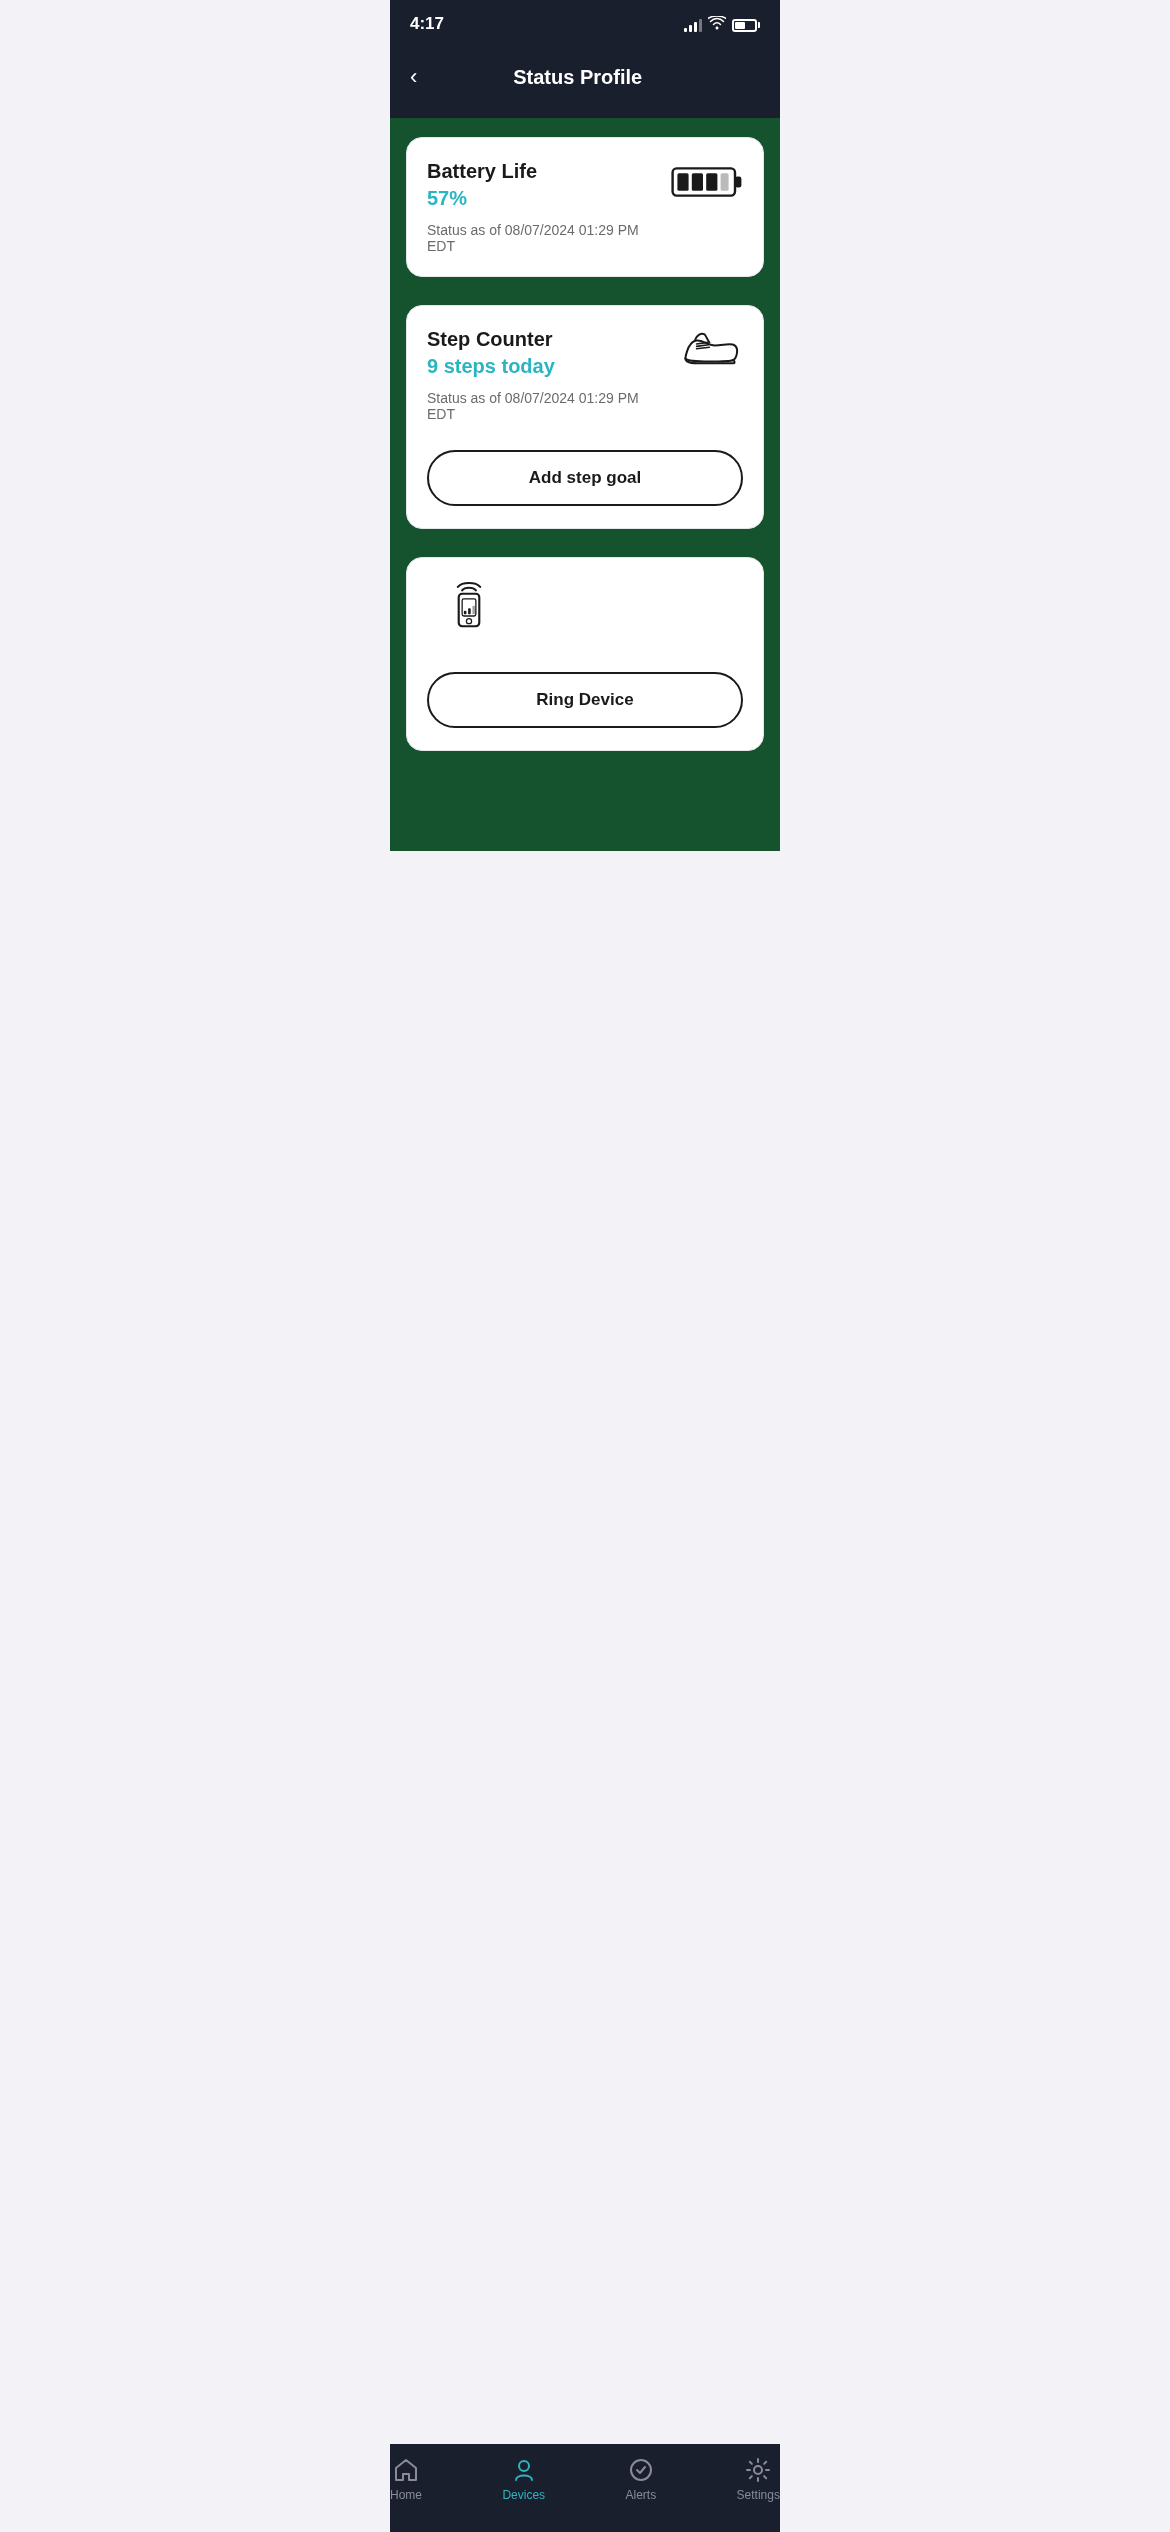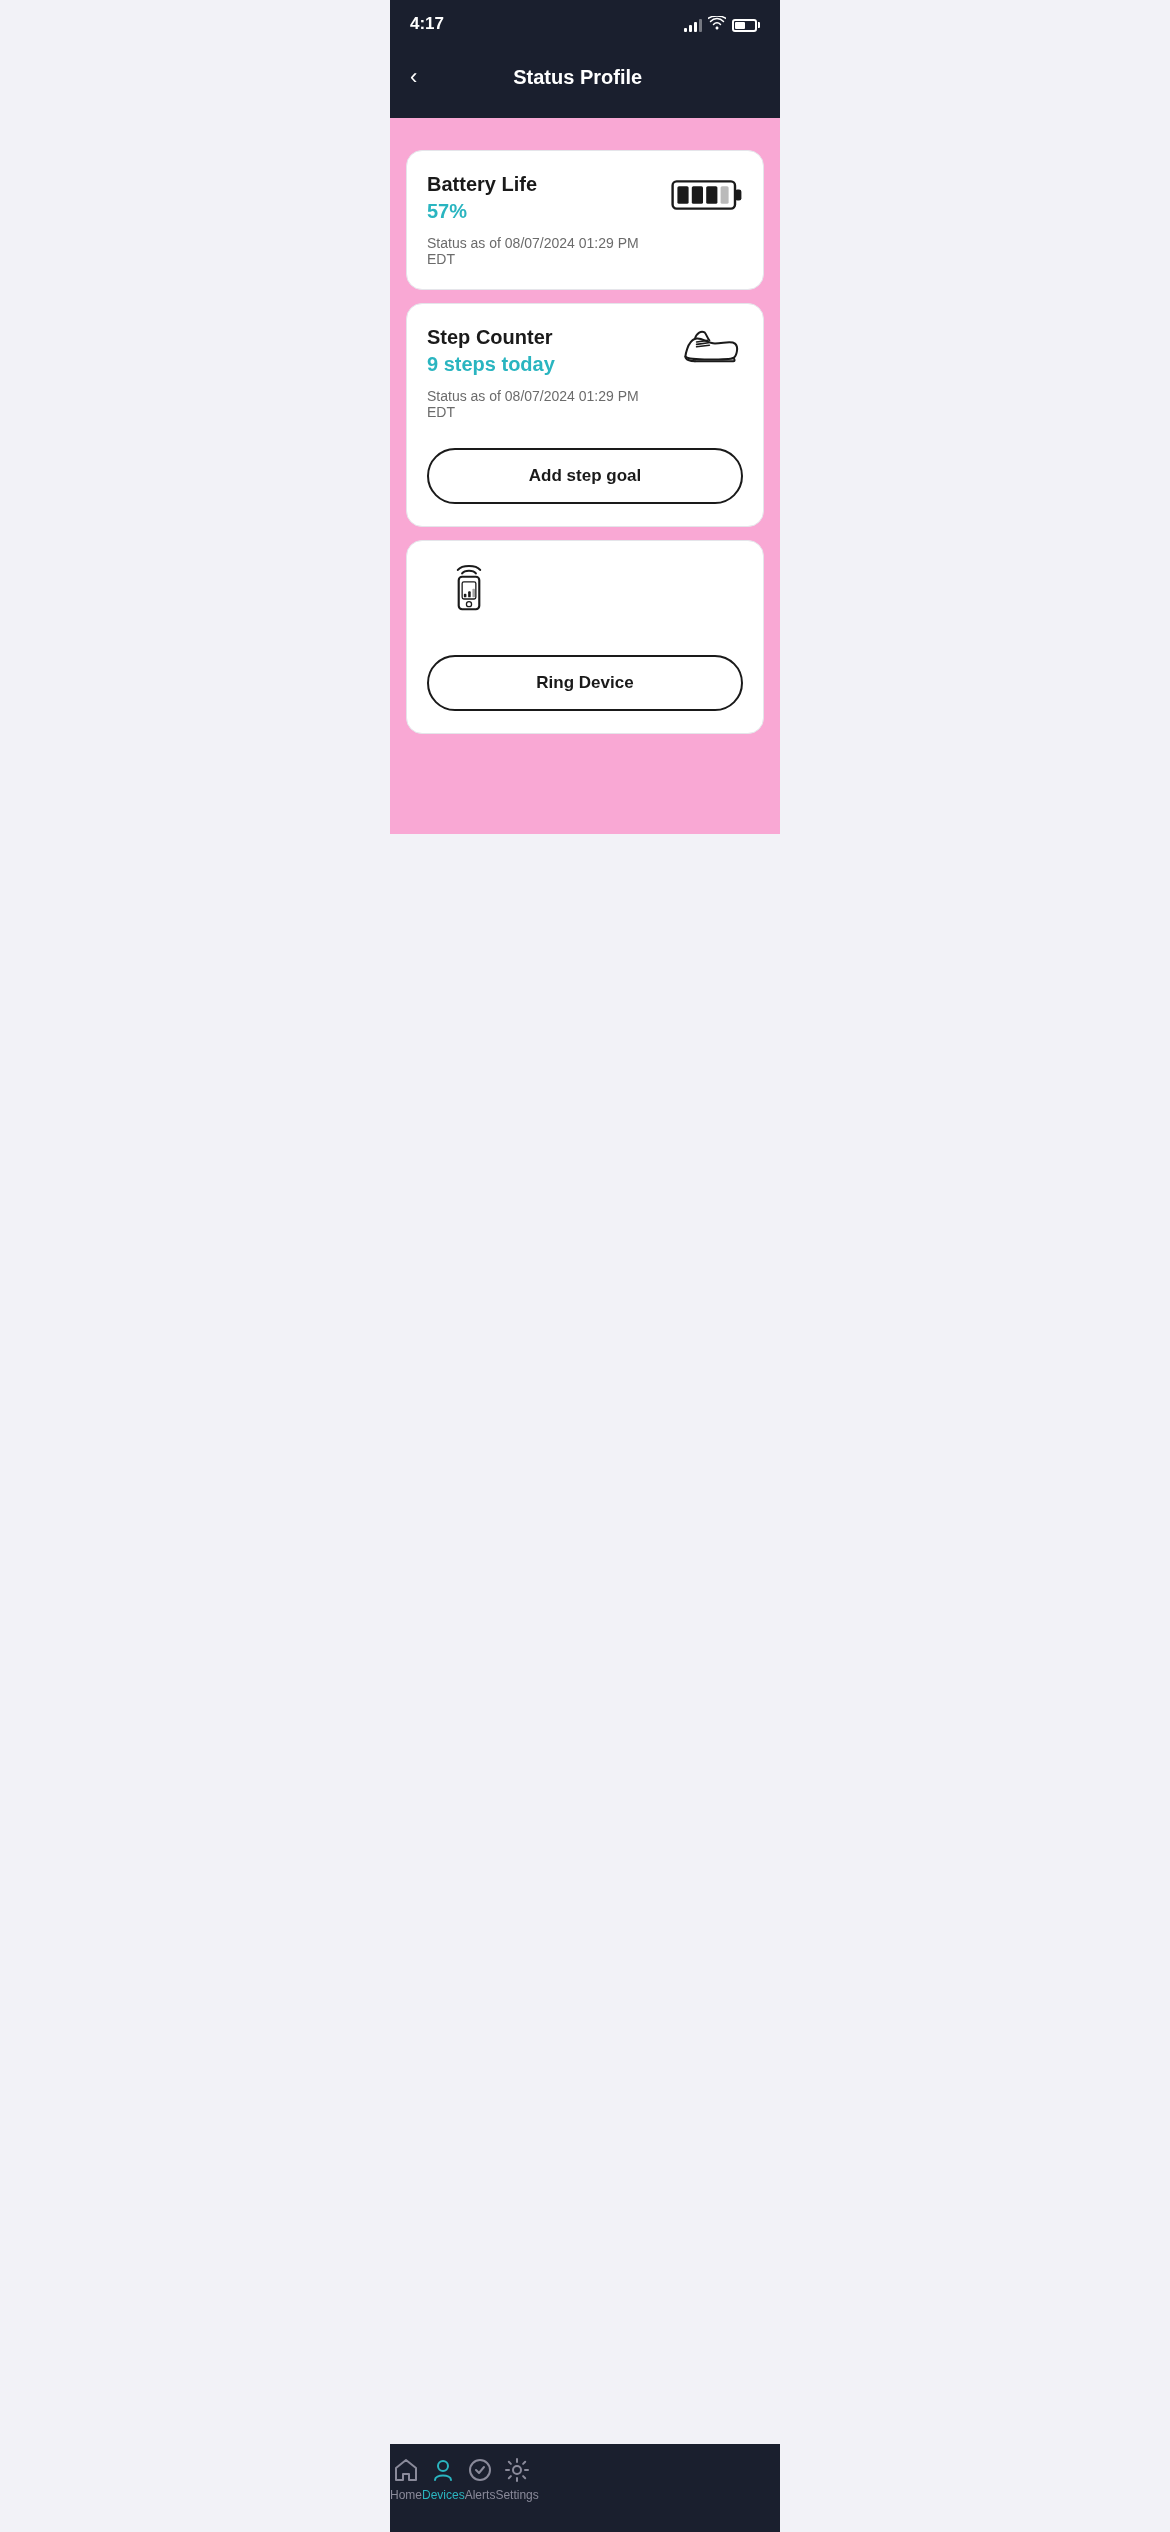--- a/index.html
+++ b/index.html
@@ -102,25 +102,25 @@
       flex: 1;
       text-align: center;
       font-size: 20px;
       font-weight: 700;
       color: white;
       margin-right: 30px;
     }
 
     
     .content {
-      padding: 32px 16px;
+      padding: 19px 16px;
       display: flex;
       flex-direction: column;
-      gap: 13px;
-      background: #f9a8d4;
+      gap: 28px;
+      background: #14532d;
     }
 
     
     .card {
       background: white;
       border-radius: 16px;
       padding: 22px 20px;
       border: 1px solid #e5e5ea;
       position: relative;
     }
@@ -188,21 +188,21 @@
       font-weight: 700;
       color: #1a1a1a;
       text-align: center;
       cursor: pointer;
     }
 
     
     .bottom-nav {
       background: #1a1f2e;
       display: flex;
-      justify-content: flex-start;
+      justify-content: space-between;
       align-items: center;
       padding: 12px 0 30px;
       position: fixed;
       bottom: 0;
       left: 50%;
       transform: translateX(-50%);
       width: 390px;
     }
 
     .nav-item {

